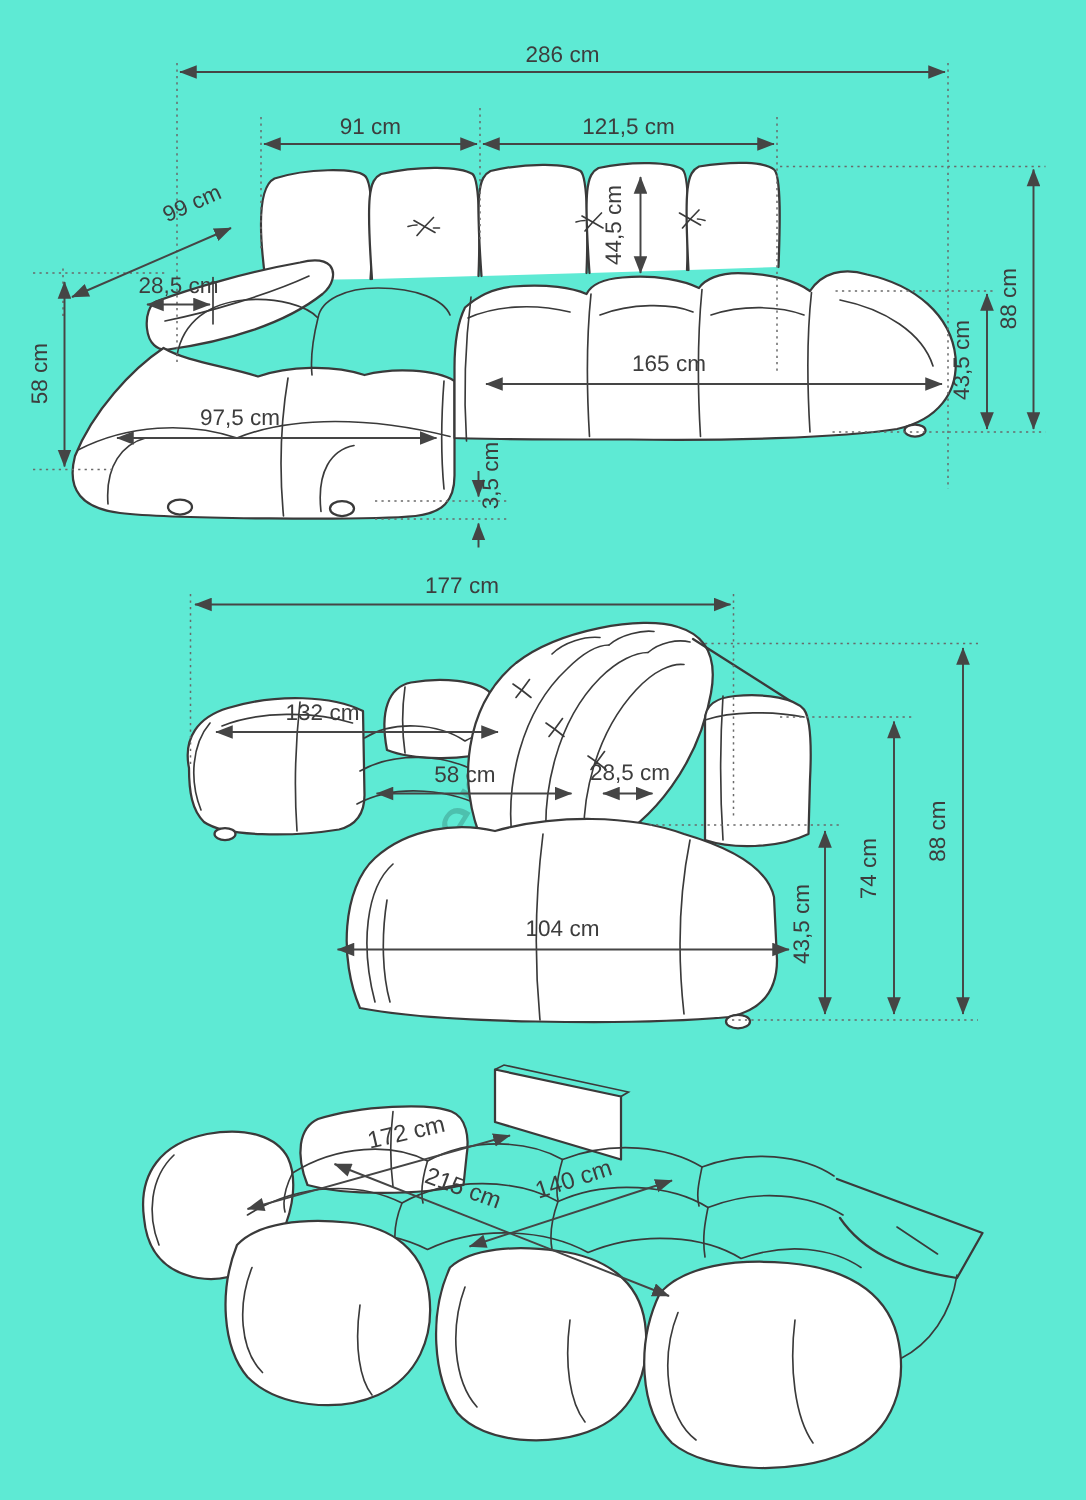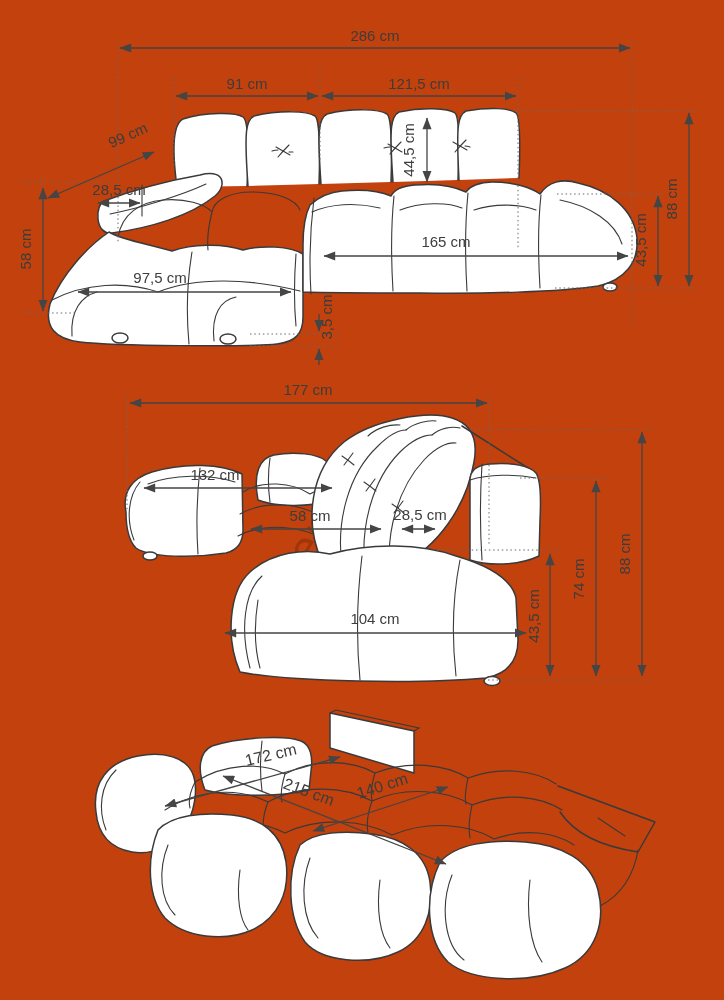--- a/index.html
+++ b/index.html
@@ -1,16 +1,16 @@
 <!DOCTYPE html>
 <html><head>
 <meta charset="utf-8">
 <style>
   html,body{margin:0;padding:0;background:#ffffff;}
-  .stage{width:724px;height:1000px;background:#c2410c;position:relative;overflow:hidden;
+  .stage{width:724px;height:1000px;background:#5eead4;position:relative;overflow:hidden;
          font-family:"Liberation Sans",sans-serif;}
   svg{position:absolute;left:0;top:0;}
   .art{stroke:#3a3a3a;stroke-width:1.5;fill:none;stroke-linecap:round;stroke-linejoin:round;}
   .artf{stroke:#3a3a3a;stroke-width:1.5;fill:#ffffff;stroke-linecap:round;stroke-linejoin:round;}
   .thin{stroke:#3a3a3a;stroke-width:1.1;fill:none;stroke-linecap:round;}
   .dim{stroke:#454545;stroke-width:1.3;fill:none;}
   .dot{stroke:#6a6a6a;stroke-width:1;fill:none;stroke-dasharray:1.5 2.8;}
   .lbl{font-size:15px;fill:#3d3d3d;}
   .lblb{font-size:16px;fill:#3d3d3d;}
   text{font-family:"Liberation Sans","DejaVu Sans",sans-serif;}

